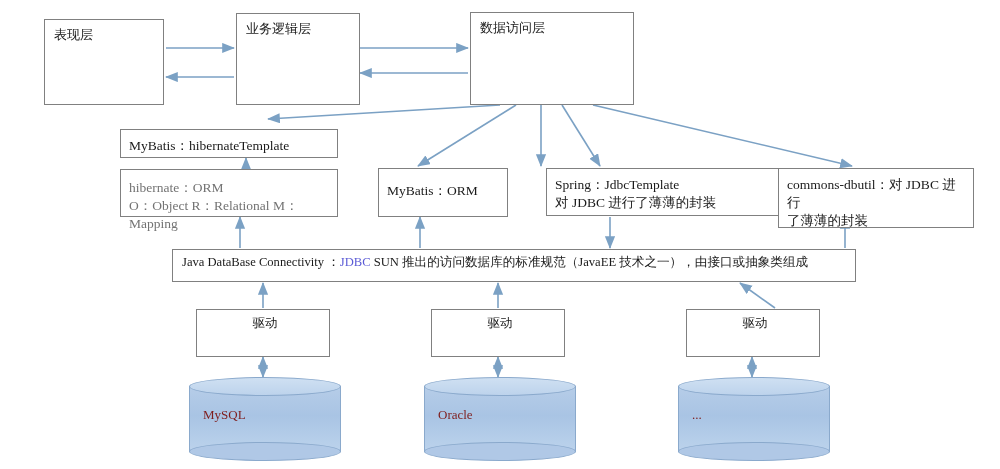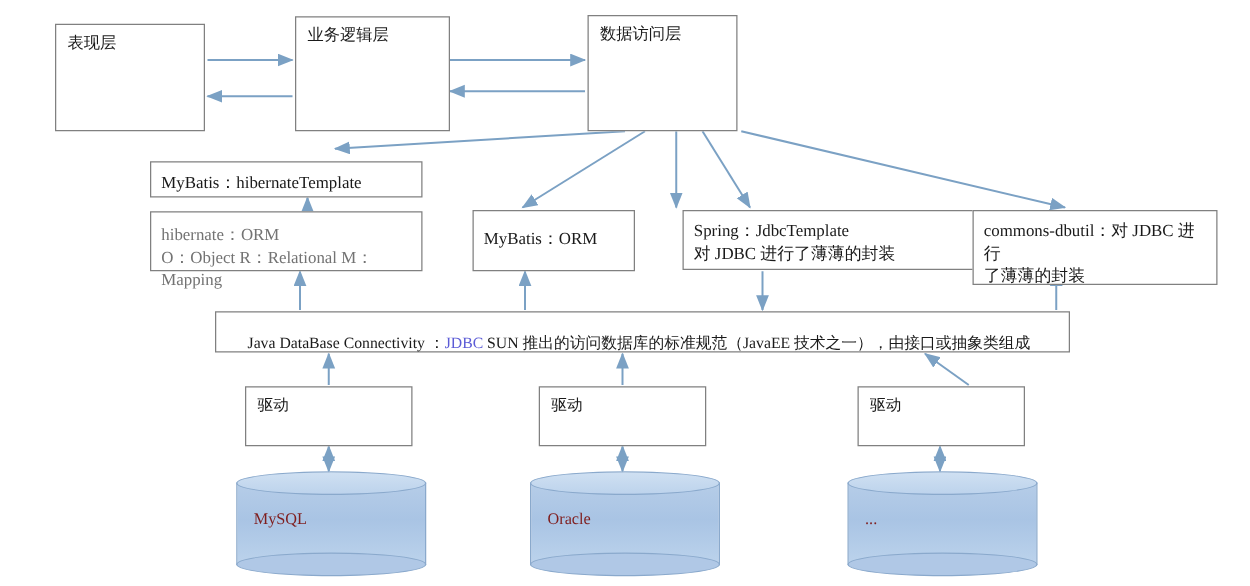--- a/index.html
+++ b/index.html
@@ -46,31 +46,31 @@
     font-size:13.5px;
   }
   .frame-box .txt{ top:7px; }
   .tall .txt{ top:9px; }
   .red .txt{ color:#737373; }
   .jdbc-bar{
     font-size:12.6px;
     white-space:nowrap;
   }
   .jdbc-bar .txt{
-    top:16px;
+    top:4px;
     left:9px;
     white-space:nowrap;
-    margin-left:16px;
   }
   .jdbc-bar .kw{ color:#5b5bd6; }
   .driver-box .txt{
-    font-family:Liberation Sans, sans-serif;
+    font-family:Liberation Mono, monospace;
     font-size:12.5px;
     top:6px;
     left:9px;
+    text-align:center;
   }
   .db{
     position:absolute;
     box-sizing:border-box;
   }
   .db .body{
     position:absolute;
     left:0; right:0;
     top:9px; bottom:9px;
     background:linear-gradient(to bottom,#b6cde8 0%,#a9c4e4 45%,#bcd3ec 100%);
@@ -152,21 +152,21 @@
   </svg>
 
   <div class="node layer-box" style="left:44px;top:19px;width:120px;height:86px;">
     <span class="txt">表现层</span>
   </div>
 
   <div class="node layer-box" style="left:236px;top:13px;width:124px;height:92px;">
     <span class="txt">业务逻辑层</span>
   </div>
 
-  <div class="node layer-box" style="left:470px;top:12px;width:120px;height:93px;">
+  <div class="node layer-box" style="left:470px;top:12px;width:164px;height:93px;">
     <span class="txt">数据访问层</span>
   </div>
 
   <div class="node frame-box" style="left:120px;top:129px;width:218px;height:29px;">
     <span class="txt">MyBatis：hibernateTemplate</span>
   </div>
 
   <div class="node frame-box red tall" style="left:120px;top:169px;width:218px;height:48px;">
     <span class="txt">hibernate：ORM
 O：Object R：Relational M：Mapping</span>

